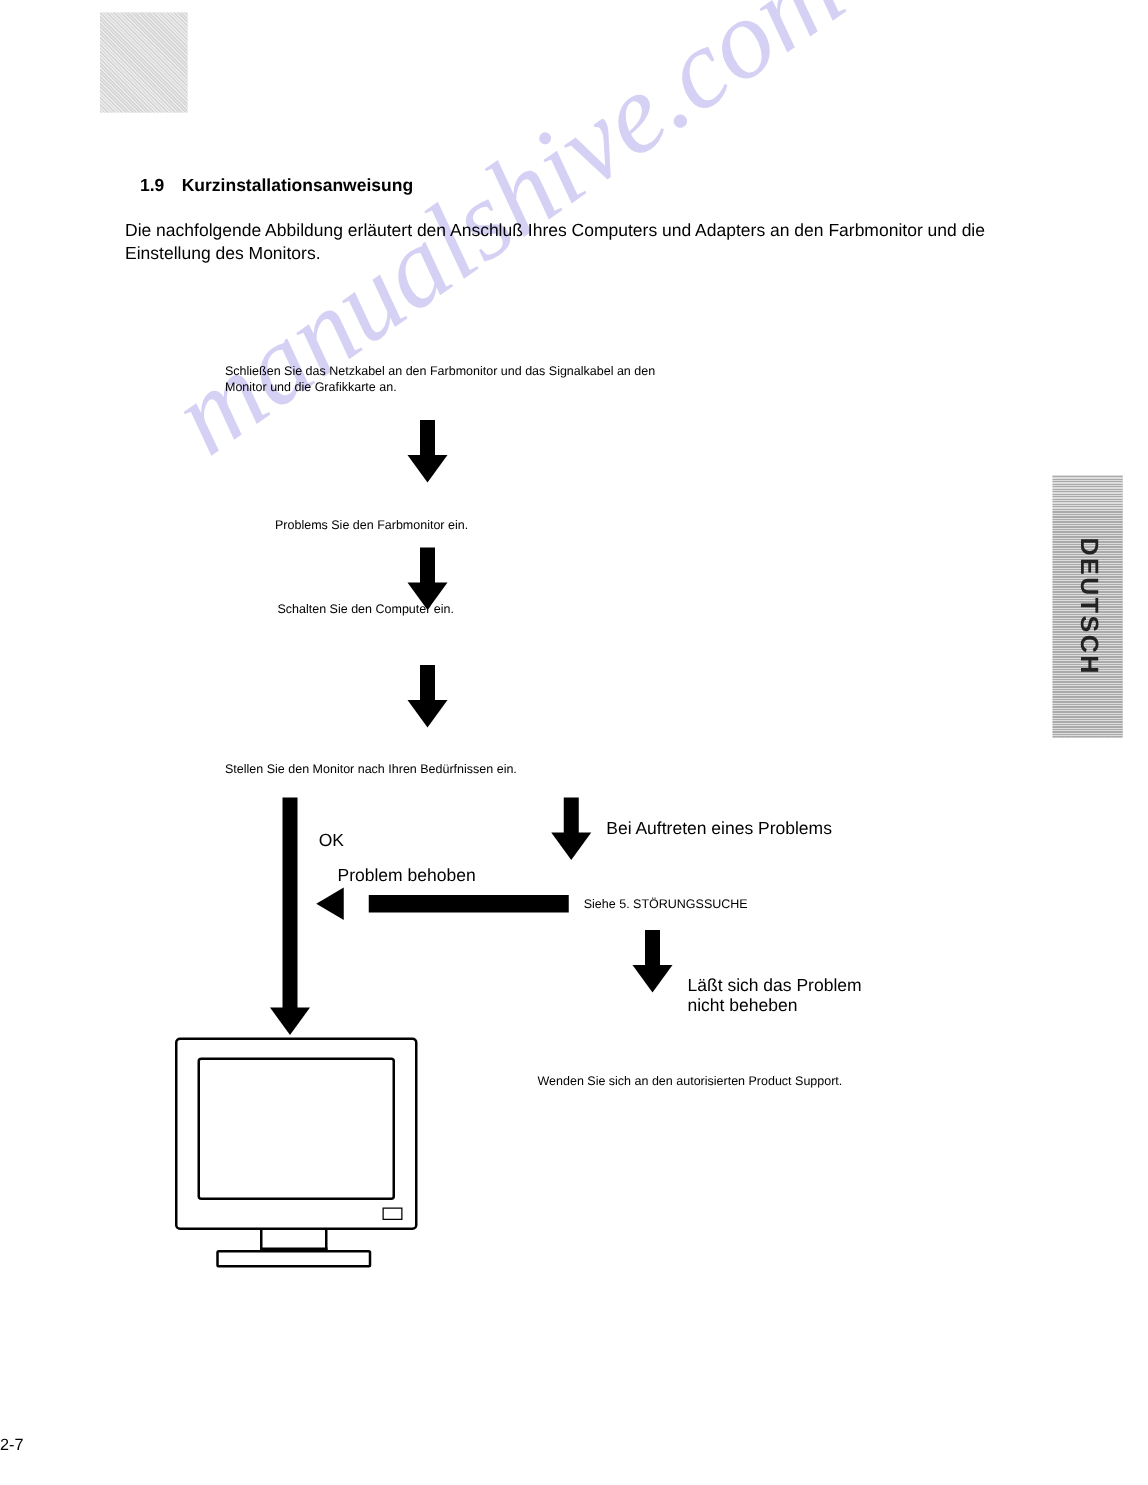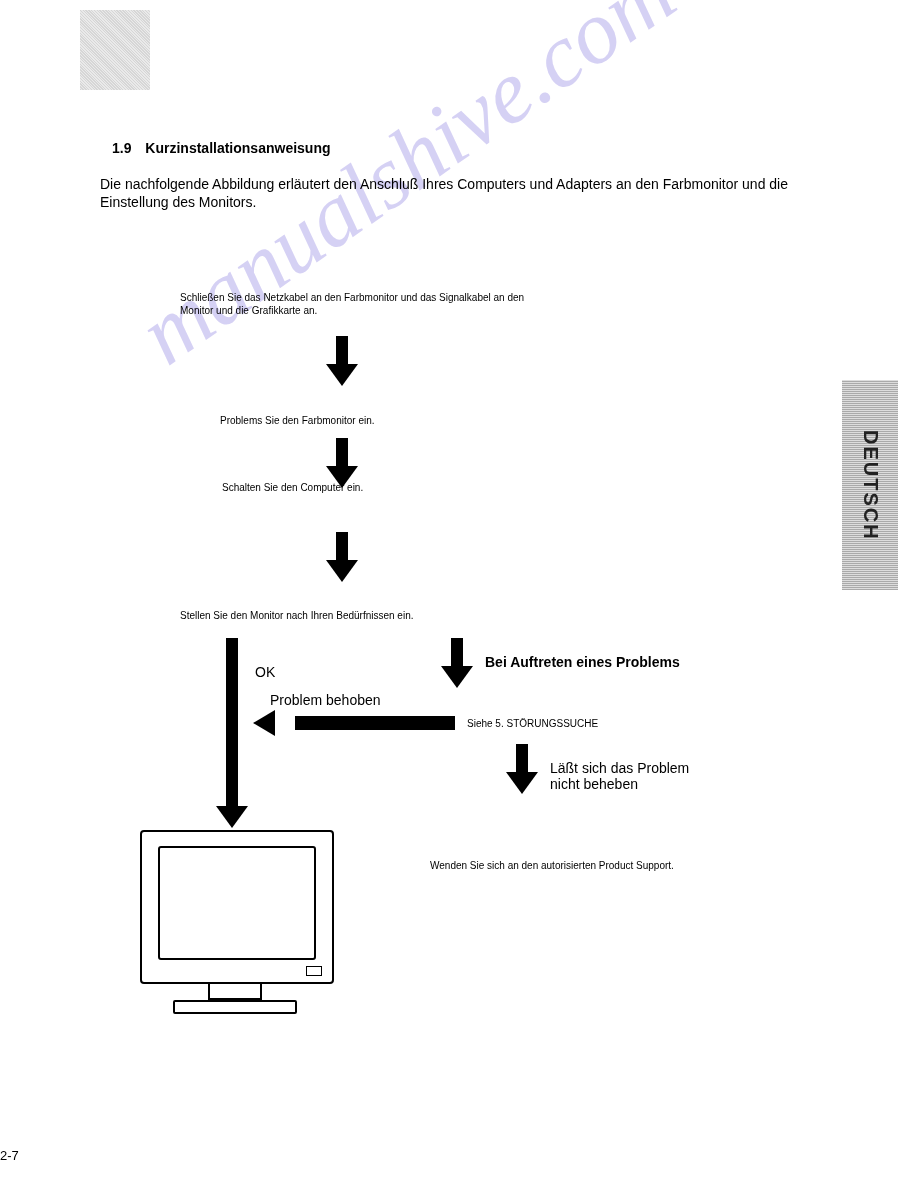--- a/index.html
+++ b/index.html
@@ -206,32 +206,32 @@
 <div class="step" style="left:222px; top:482px;">Schalten Sie den Computer ein.</div>
 <div class="arrow-down" style="left:330px; top:532px;"></div>
 
 <div class="step" style="left:180px; top:610px;">Stellen Sie den Monitor nach Ihren Bedürfnissen ein.</div>
 
 <div class="arrow-down" style="left:220px; top:638px; height:190px;"></div>
 <style>.arrow-down[style*="height:190px"]::before{height:170px;} .arrow-down[style*="height:190px"]::after{top:168px;}</style>
 <div class="label" style="left:255px; top:664px;">OK</div>
 
 <div class="arrow-down" style="left:445px; top:638px;"></div>
-<div class="label" style="left:485px; top:654px; width:220px;font-weight:bold;">Bei Auftreten eines Problems</div>
+<div class="label" style="left:485px; top:654px; width:220px;">Bei Auftreten eines Problems</div>
 
 <div class="step" style="left:467px; top:718px;">Siehe 5. STÖRUNGSSUCHE</div>
 
 <div class="arrow-left" style="left:275px; top:710px; width:180px;">
   <div class="bar" style="width:160px;"></div>
   <div class="head"></div>
 </div>
 <div class="label" style="left:270px; top:692px;">Problem behoben</div>
 
 <div class="arrow-down" style="left:510px; top:744px;"></div>
-<div class="label" style="left:550px; top:760px; width:170px;">Läßt sich das Problem nicht beheben</div>
+<div class="label" style="left:550px; top:780px; width:170px;">Läßt sich das Problem nicht beheben</div>
 
 <div class="step" style="left:430px; top:860px; width:280px;">Wenden Sie sich an den autorisierten Product Support.</div>
 
 <div class="monitor">
   <div class="case">
     <div class="screen"></div>
     <div class="btn"></div>
   </div>
   <div class="neck"></div>
   <div class="base"></div>

